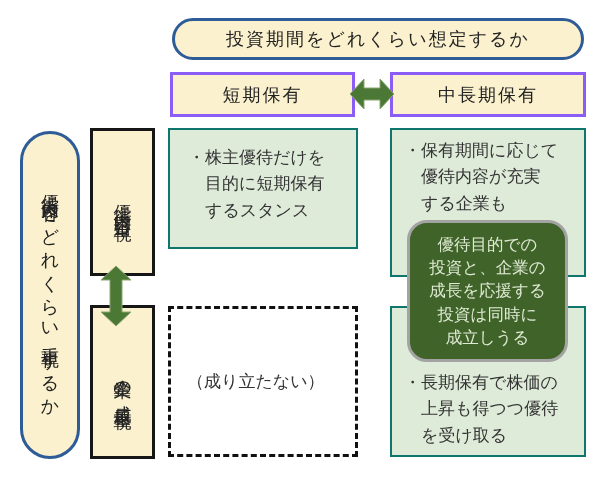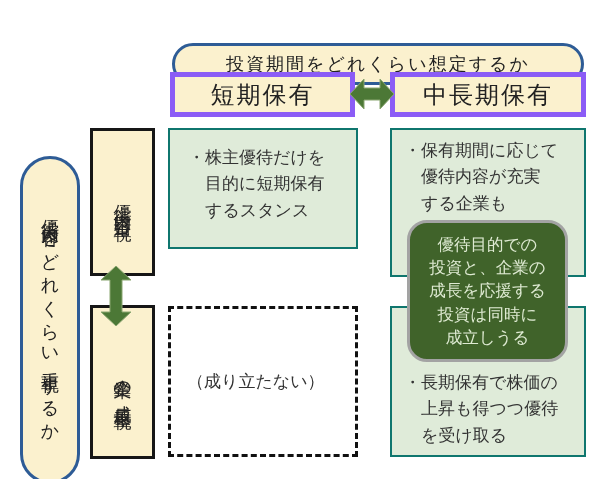--- a/index.html
+++ b/index.html
@@ -5,30 +5,30 @@
   html,body{margin:0;padding:0;background:#fff;}
   *{box-sizing:border-box;}
   .stage{
     position:relative;width:600px;height:479px;background:#ffffff;overflow:hidden;
     font-family:"Liberation Sans","DejaVu Sans",sans-serif;color:#2b2b2b;
   }
   .abs{position:absolute;}
   
   .pill{
     background:#FBF1CE;border:3px solid #2E5C96;display:flex;
-    align-items:center;justify-content:center;margin-top:25px;
+    align-items:center;justify-content:center;
   }
   .pill-top{left:172px;top:18px;width:412px;height:42px;border-radius:21px;}
   .pill-left{left:20px;top:131px;width:60px;height:328px;border-radius:30px;}
   .pill-top span{font-size:18px;letter-spacing:2px;color:#222;}
   .pill-left span{writing-mode:vertical-rl;font-size:18px;letter-spacing:3px;color:#222;}
   
   .hdr{
-    background:#FBF1CE;border:5px solid #8b5cf6;display:flex;
-    align-items:center;justify-content:center;font-size:24px;color:#222;
+    background:#FBF1CE;border:3px solid #8b5cf6;display:flex;
+    align-items:center;justify-content:center;font-size:18px;color:#222;
   }
   .hdr-left{left:170px;top:72px;width:185px;height:45px;letter-spacing:2px;}
   .hdr-right{left:390px;top:72px;width:196px;height:45px;letter-spacing:2px;}
   .rowlbl{
     background:#FBF1CE;border:3px solid #161616;display:flex;
     align-items:center;justify-content:center;
   }
   .rowlbl span{writing-mode:vertical-rl;font-size:18px;color:#222;}
   .row1{left:90px;top:128px;width:65px;height:148px;}
   .row1 span{letter-spacing:4px;}

